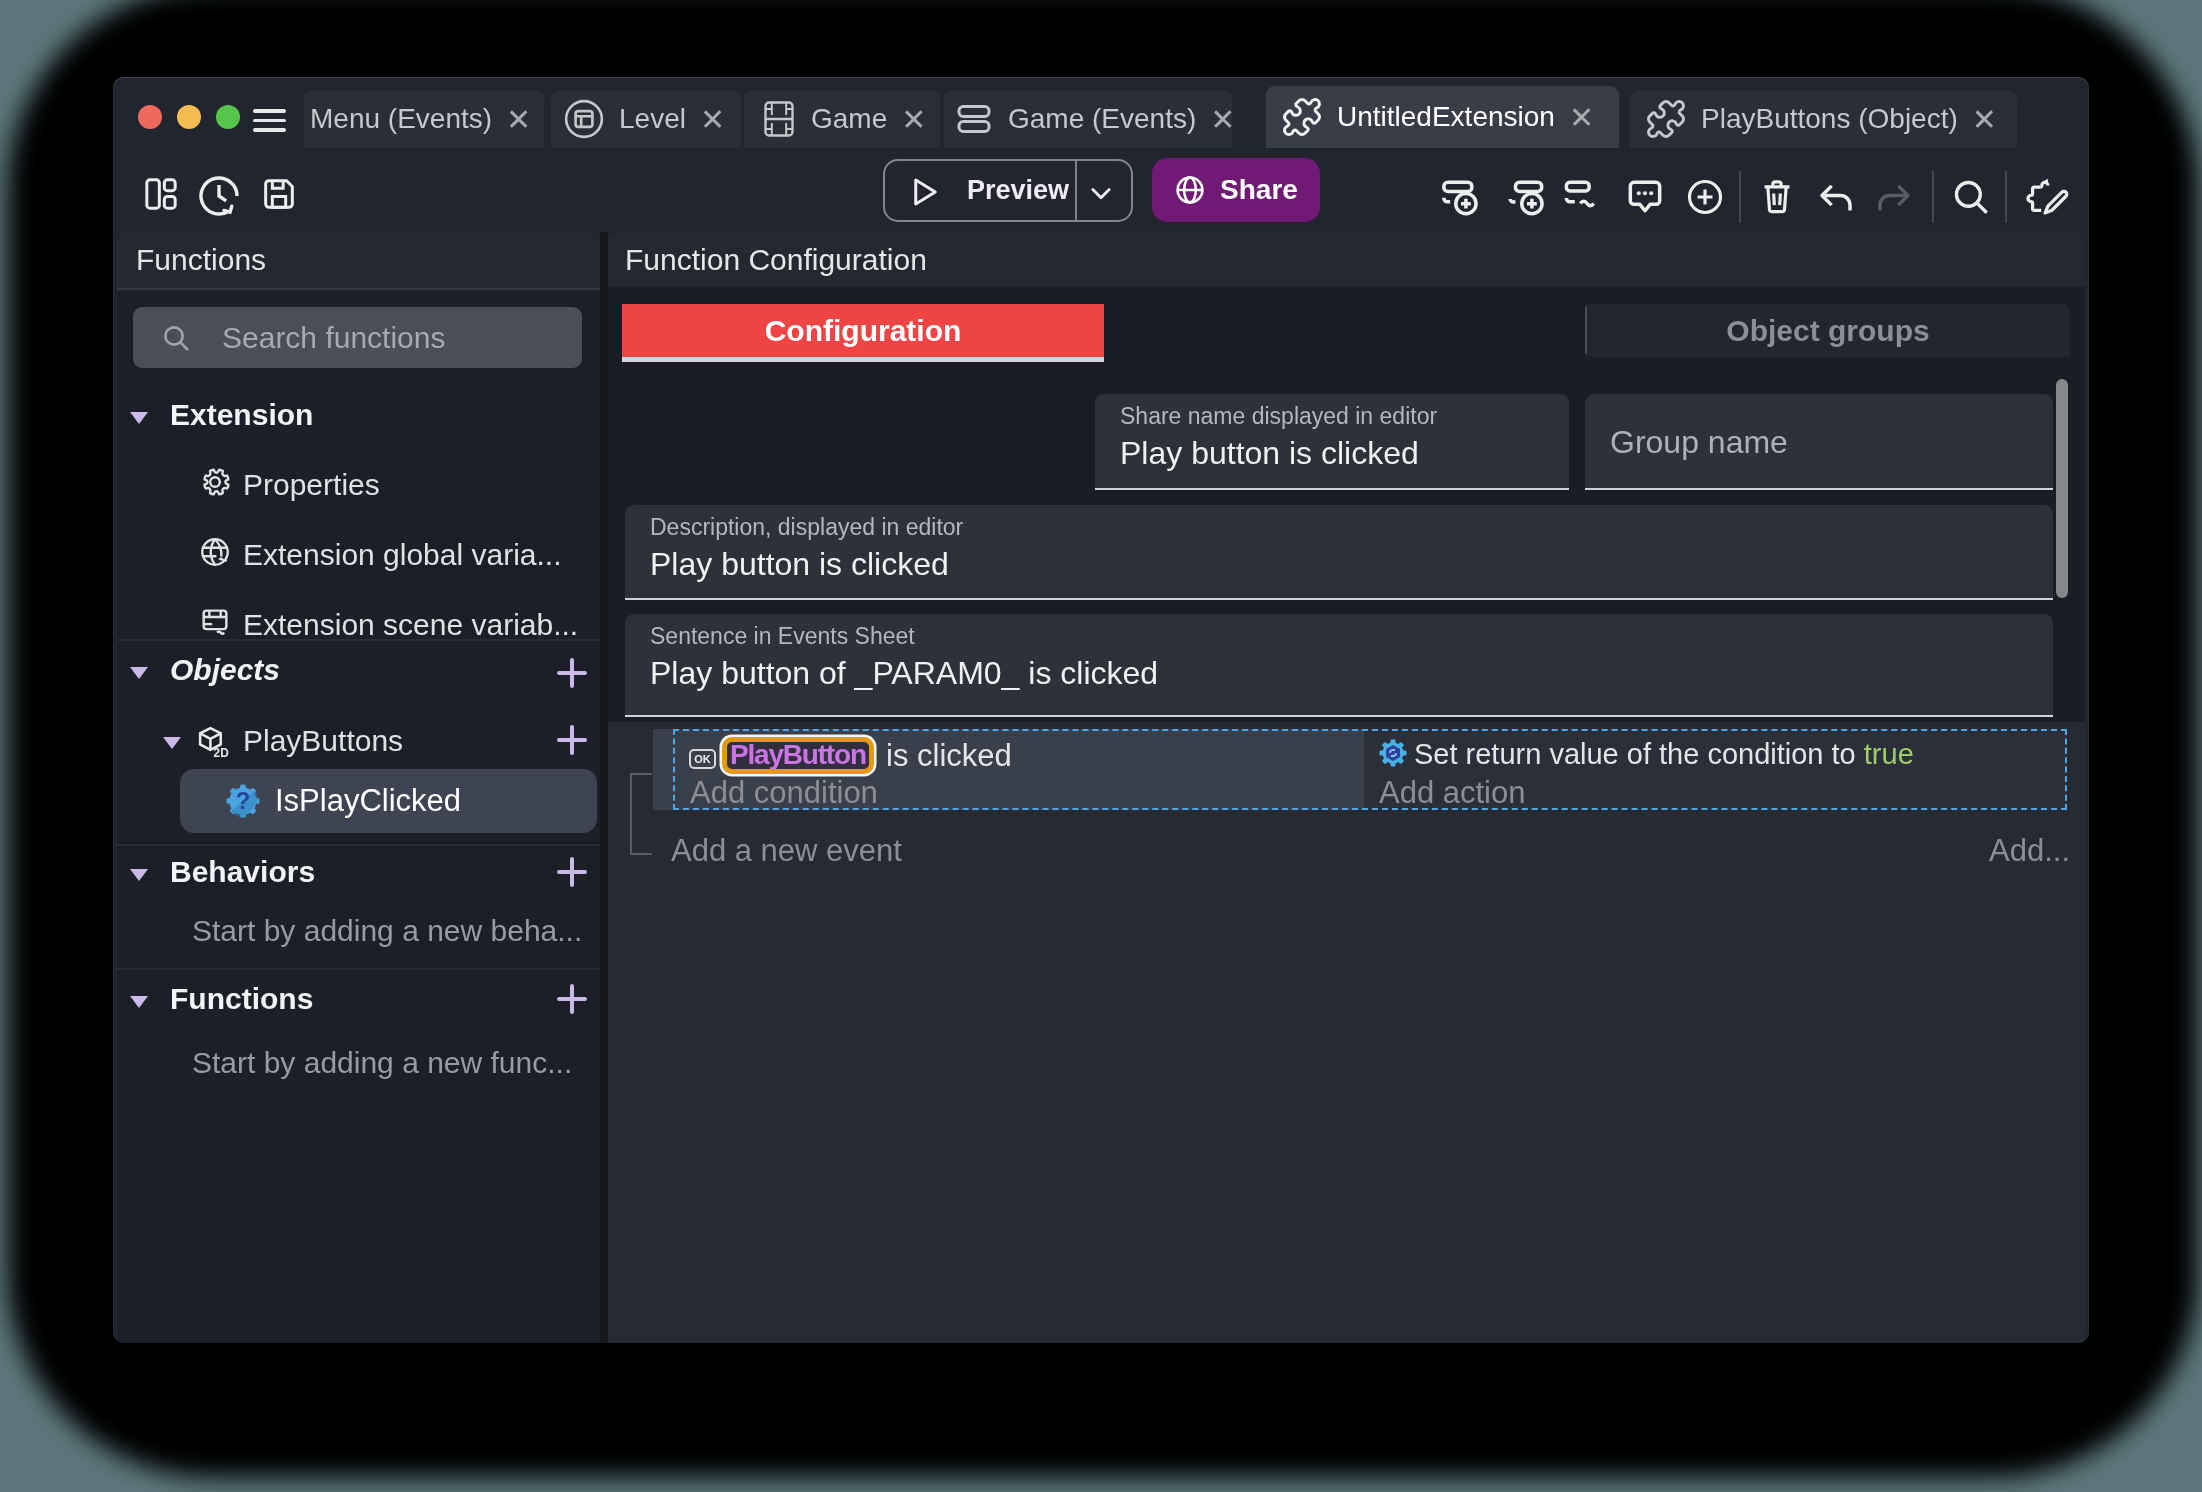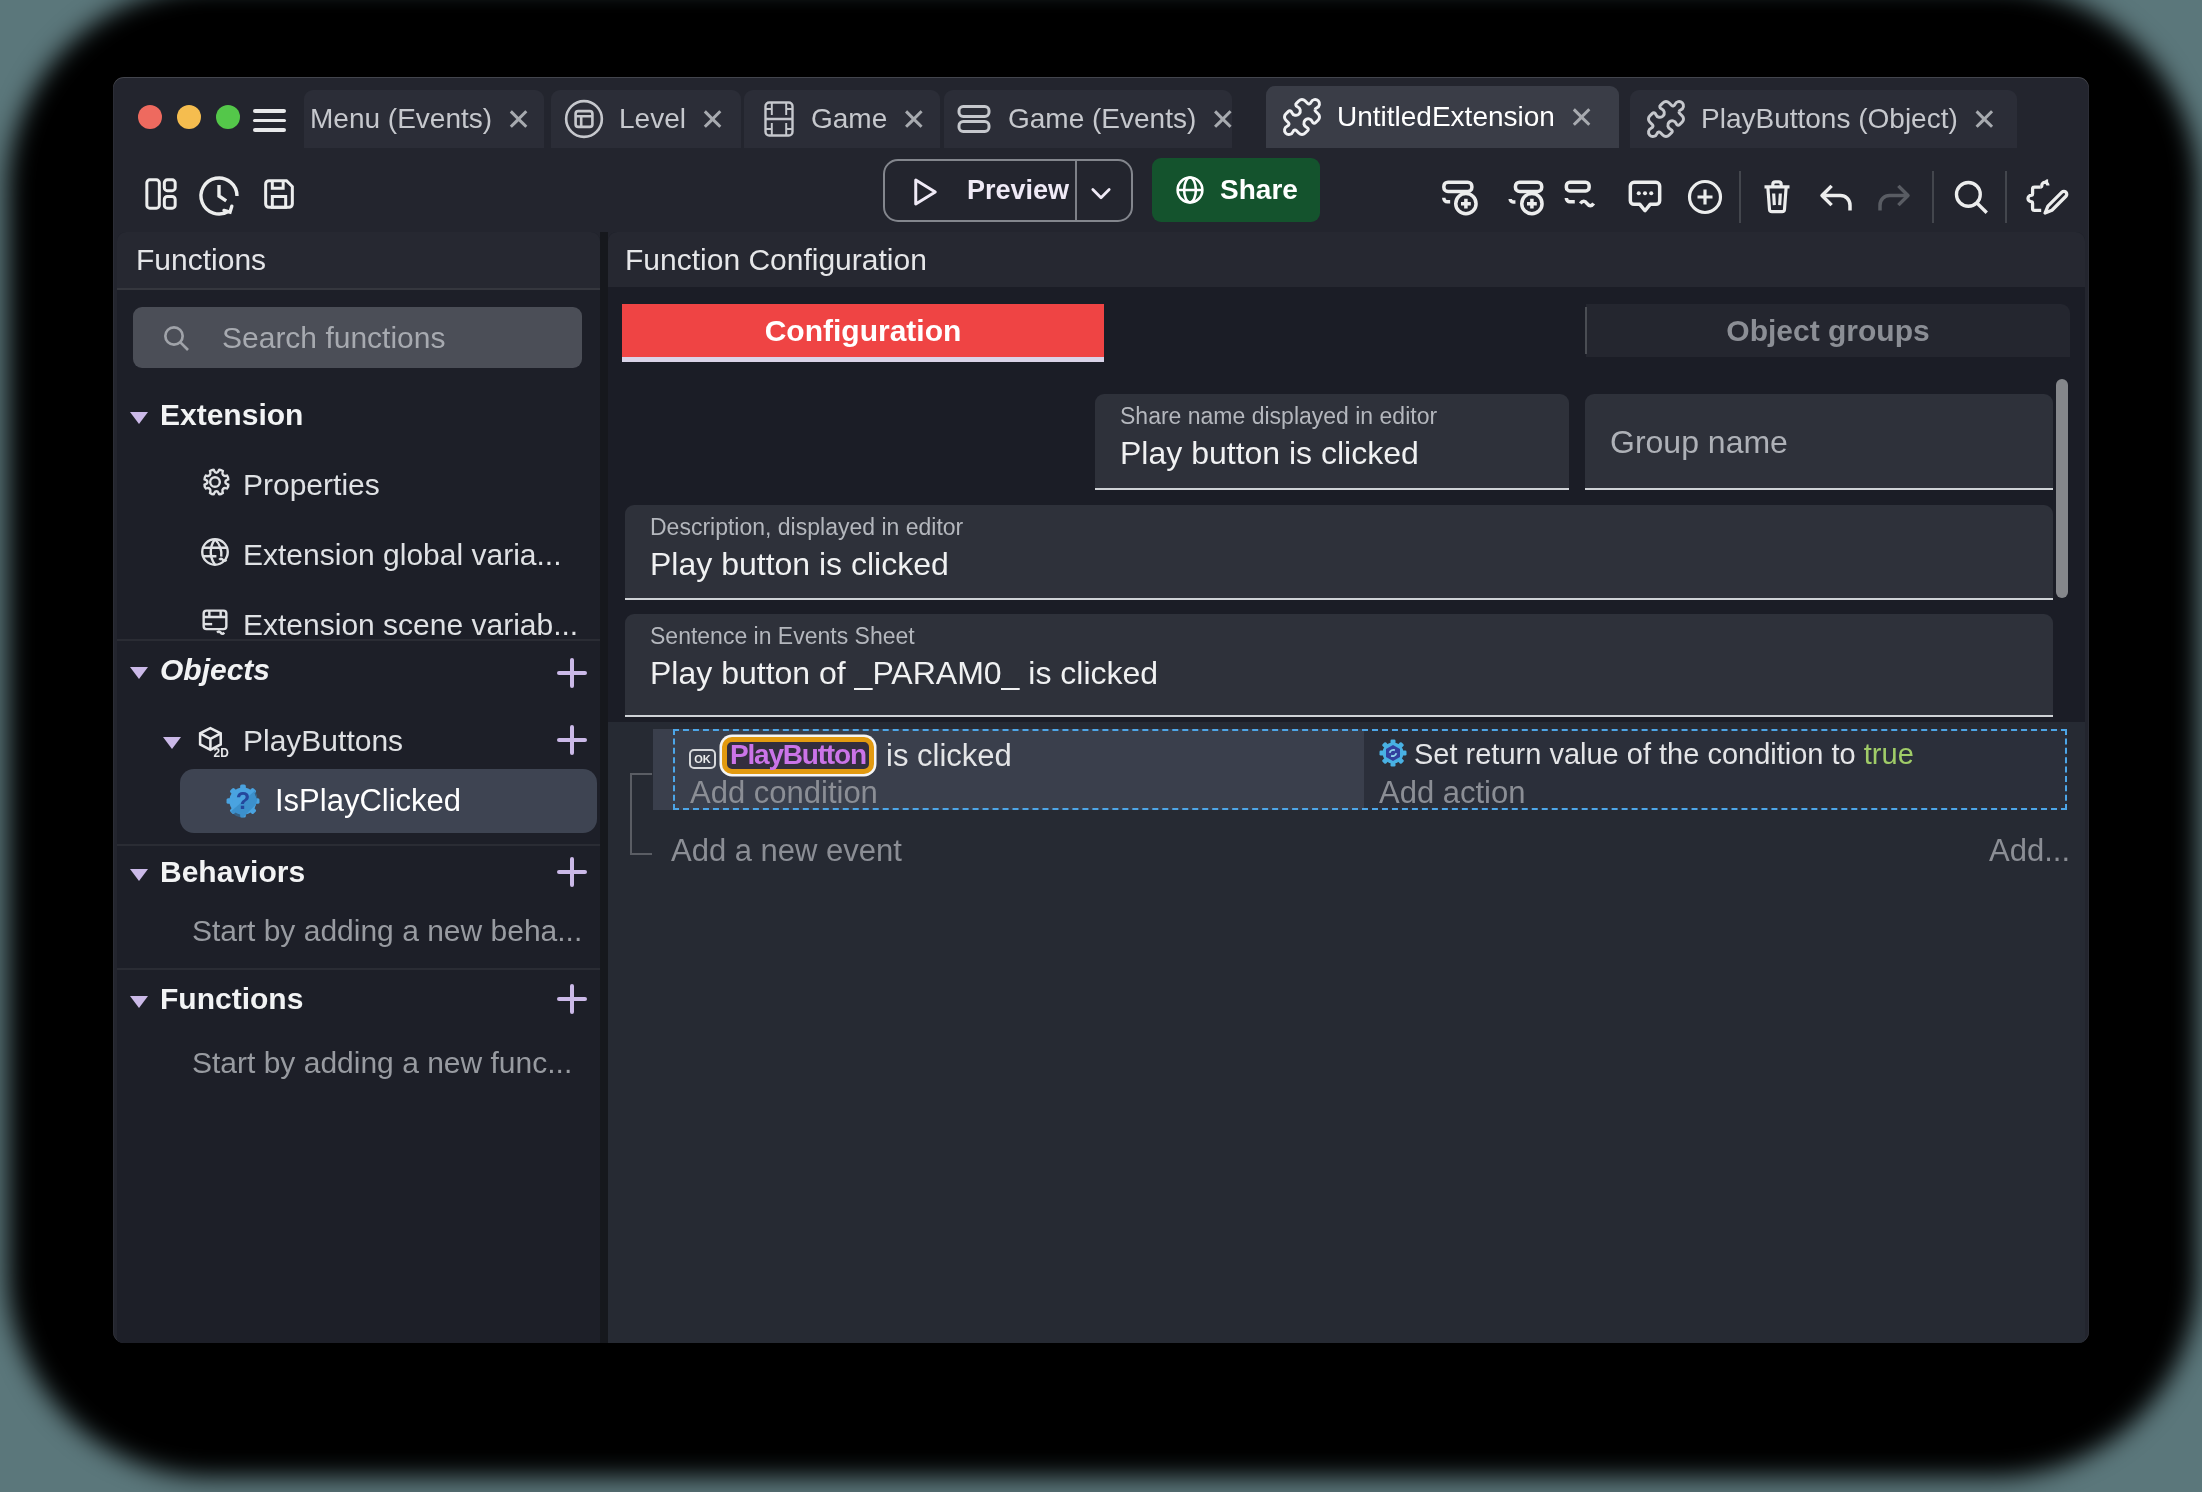--- a/index.html
+++ b/index.html
@@ -22,34 +22,34 @@
   .tab { position:absolute; top:13px; height:58px; background:#2b2d37; border-radius:9px 9px 0 0;
          color:#c6c8cd; font-size:28px; display:flex; align-items:center; white-space:nowrap; }
   .tab.active { top:9px; height:62px; background:#3a3d47; color:#fff; }
   .tab .x { color:#a7aaaf; font-size:30px; margin-left:14px; font-weight:400; }
   .ticon { margin-right:14px; flex:0 0 auto; }
 
   
   .tbtn { position:absolute; display:flex; align-items:center; justify-content:center; }
   #previewBtn { left:770px; top:82px; width:250px; height:63px; border:2px solid #83868d; border-radius:15px; }
   #prevDivider { position:absolute; left:962px; top:84px; width:2px; height:59px; background:#7e8188; }
-  #shareBtn { left:1039px; top:81px; width:168px; height:64px; background:#14532d; border-radius:9px; }
+  #shareBtn { left:1039px; top:81px; width:168px; height:64px; background:#701a75; border-radius:15px; }
   .btntext { font-weight:bold; font-size:28px; color:#efeaf6; }
 
   
   #lpanel { position:absolute; left:4px; top:155px; width:483px; height:1111px; background:#1d1f28; border-radius:9px 9px 0 0; }
   #pdivider { position:absolute; left:487px; top:155px; width:8px; height:1111px; background:#16181d; }
   #lphead { position:absolute; left:0; top:0; width:483px; height:56px; background:#262831; border-radius:9px 9px 0 0;
             color:#e4e5e8; font-size:30px; line-height:56px; padding-left:19px; }
   .ldiv { position:absolute; left:0; width:483px; height:2px; background:#35373e; }
   #searchbox { position:absolute; left:16px; top:75px; width:449px; height:61px; background:#4b4e57; border-radius:9px;
                display:flex; align-items:center; color:#a7aab0; font-size:30px; }
   .tri { width:0; height:0; border-left:9px solid transparent; border-right:9px solid transparent;
          border-top:12px solid #cbb9e8; position:absolute; }
-  .sechead { position:absolute; left:43px; color:#f2f3f4; font-size:30px; font-weight:bold; }
+  .sechead { position:absolute; left:53px; color:#f2f3f4; font-size:30px; font-weight:bold; }
   .plus { position:absolute; left:440px; width:30px; height:30px; }
   .plus:before { content:""; position:absolute; left:0; top:13px; width:30px; height:3.5px; background:#cbb9e8; border-radius:2px;}
   .plus:after  { content:""; position:absolute; left:13px; top:0; width:3.5px; height:30px; background:#cbb9e8; border-radius:2px;}
   .litem { position:absolute; left:126px; color:#dfe1e4; font-size:30px; }
   .lgray { position:absolute; left:75px; color:#989ba1; font-size:30px; }
 
   #selrow { position:absolute; left:63px; top:537px; width:417px; height:64px; background:#3e4452; border-radius:14px;
             color:#fff; font-size:31px; display:flex; align-items:center; }
 
   

